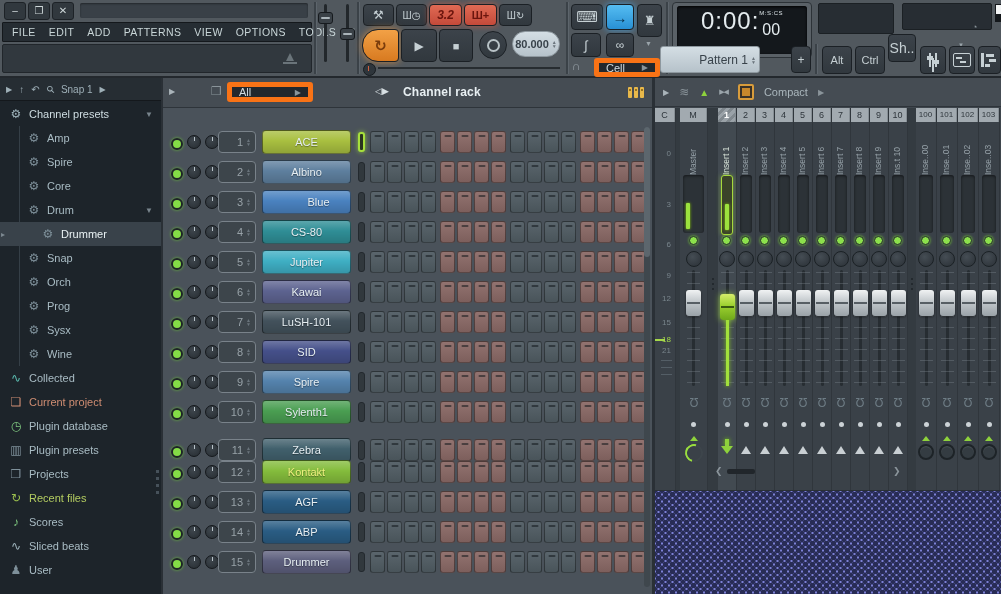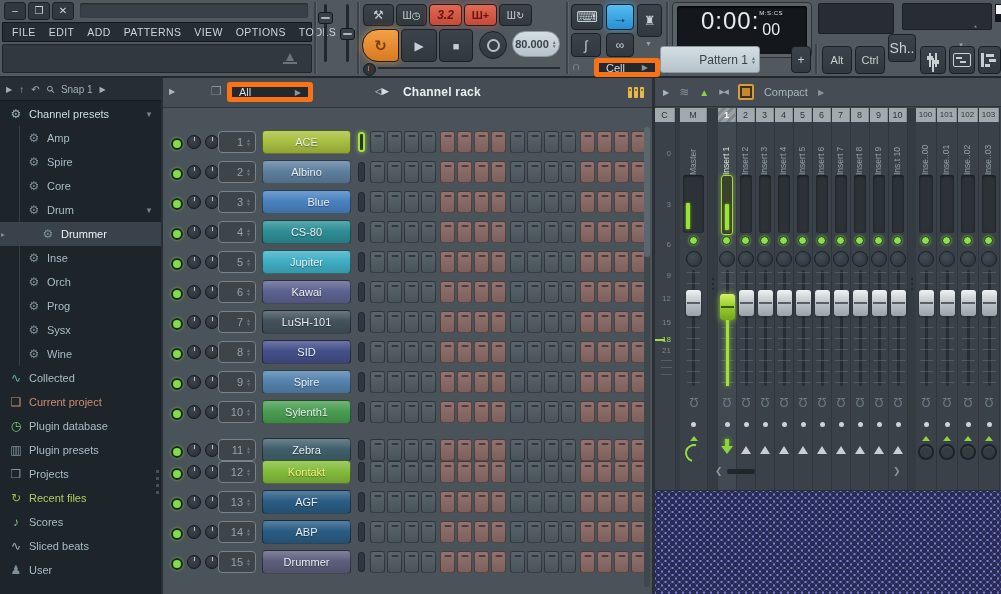--- a/index.html
+++ b/index.html
@@ -330,21 +330,21 @@
           <span class="tree-label">Drum</span>
           <span class="tree-caret">▼</span>
         </div>
         <div class="tree-item lvl2 selected">
           <span class="sel-marker">▸</span>
           <span class="tree-icon">⚙</span>
           <span class="tree-label" style="color: rgb(234, 242, 244);">Drummer</span>
         </div>
         <div class="tree-item lvl1">
           <span class="tree-icon">⚙</span>
-          <span class="tree-label">Inse</span>
+          <span class="tree-label">Snap</span>
         </div>
         <div class="tree-item lvl1">
           <span class="tree-icon">⚙</span>
           <span class="tree-label">Orch</span>
         </div>
         <div class="tree-item lvl1">
           <span class="tree-icon">⚙</span>
           <span class="tree-label">Prog</span>
         </div>
         <div class="tree-item lvl1">

